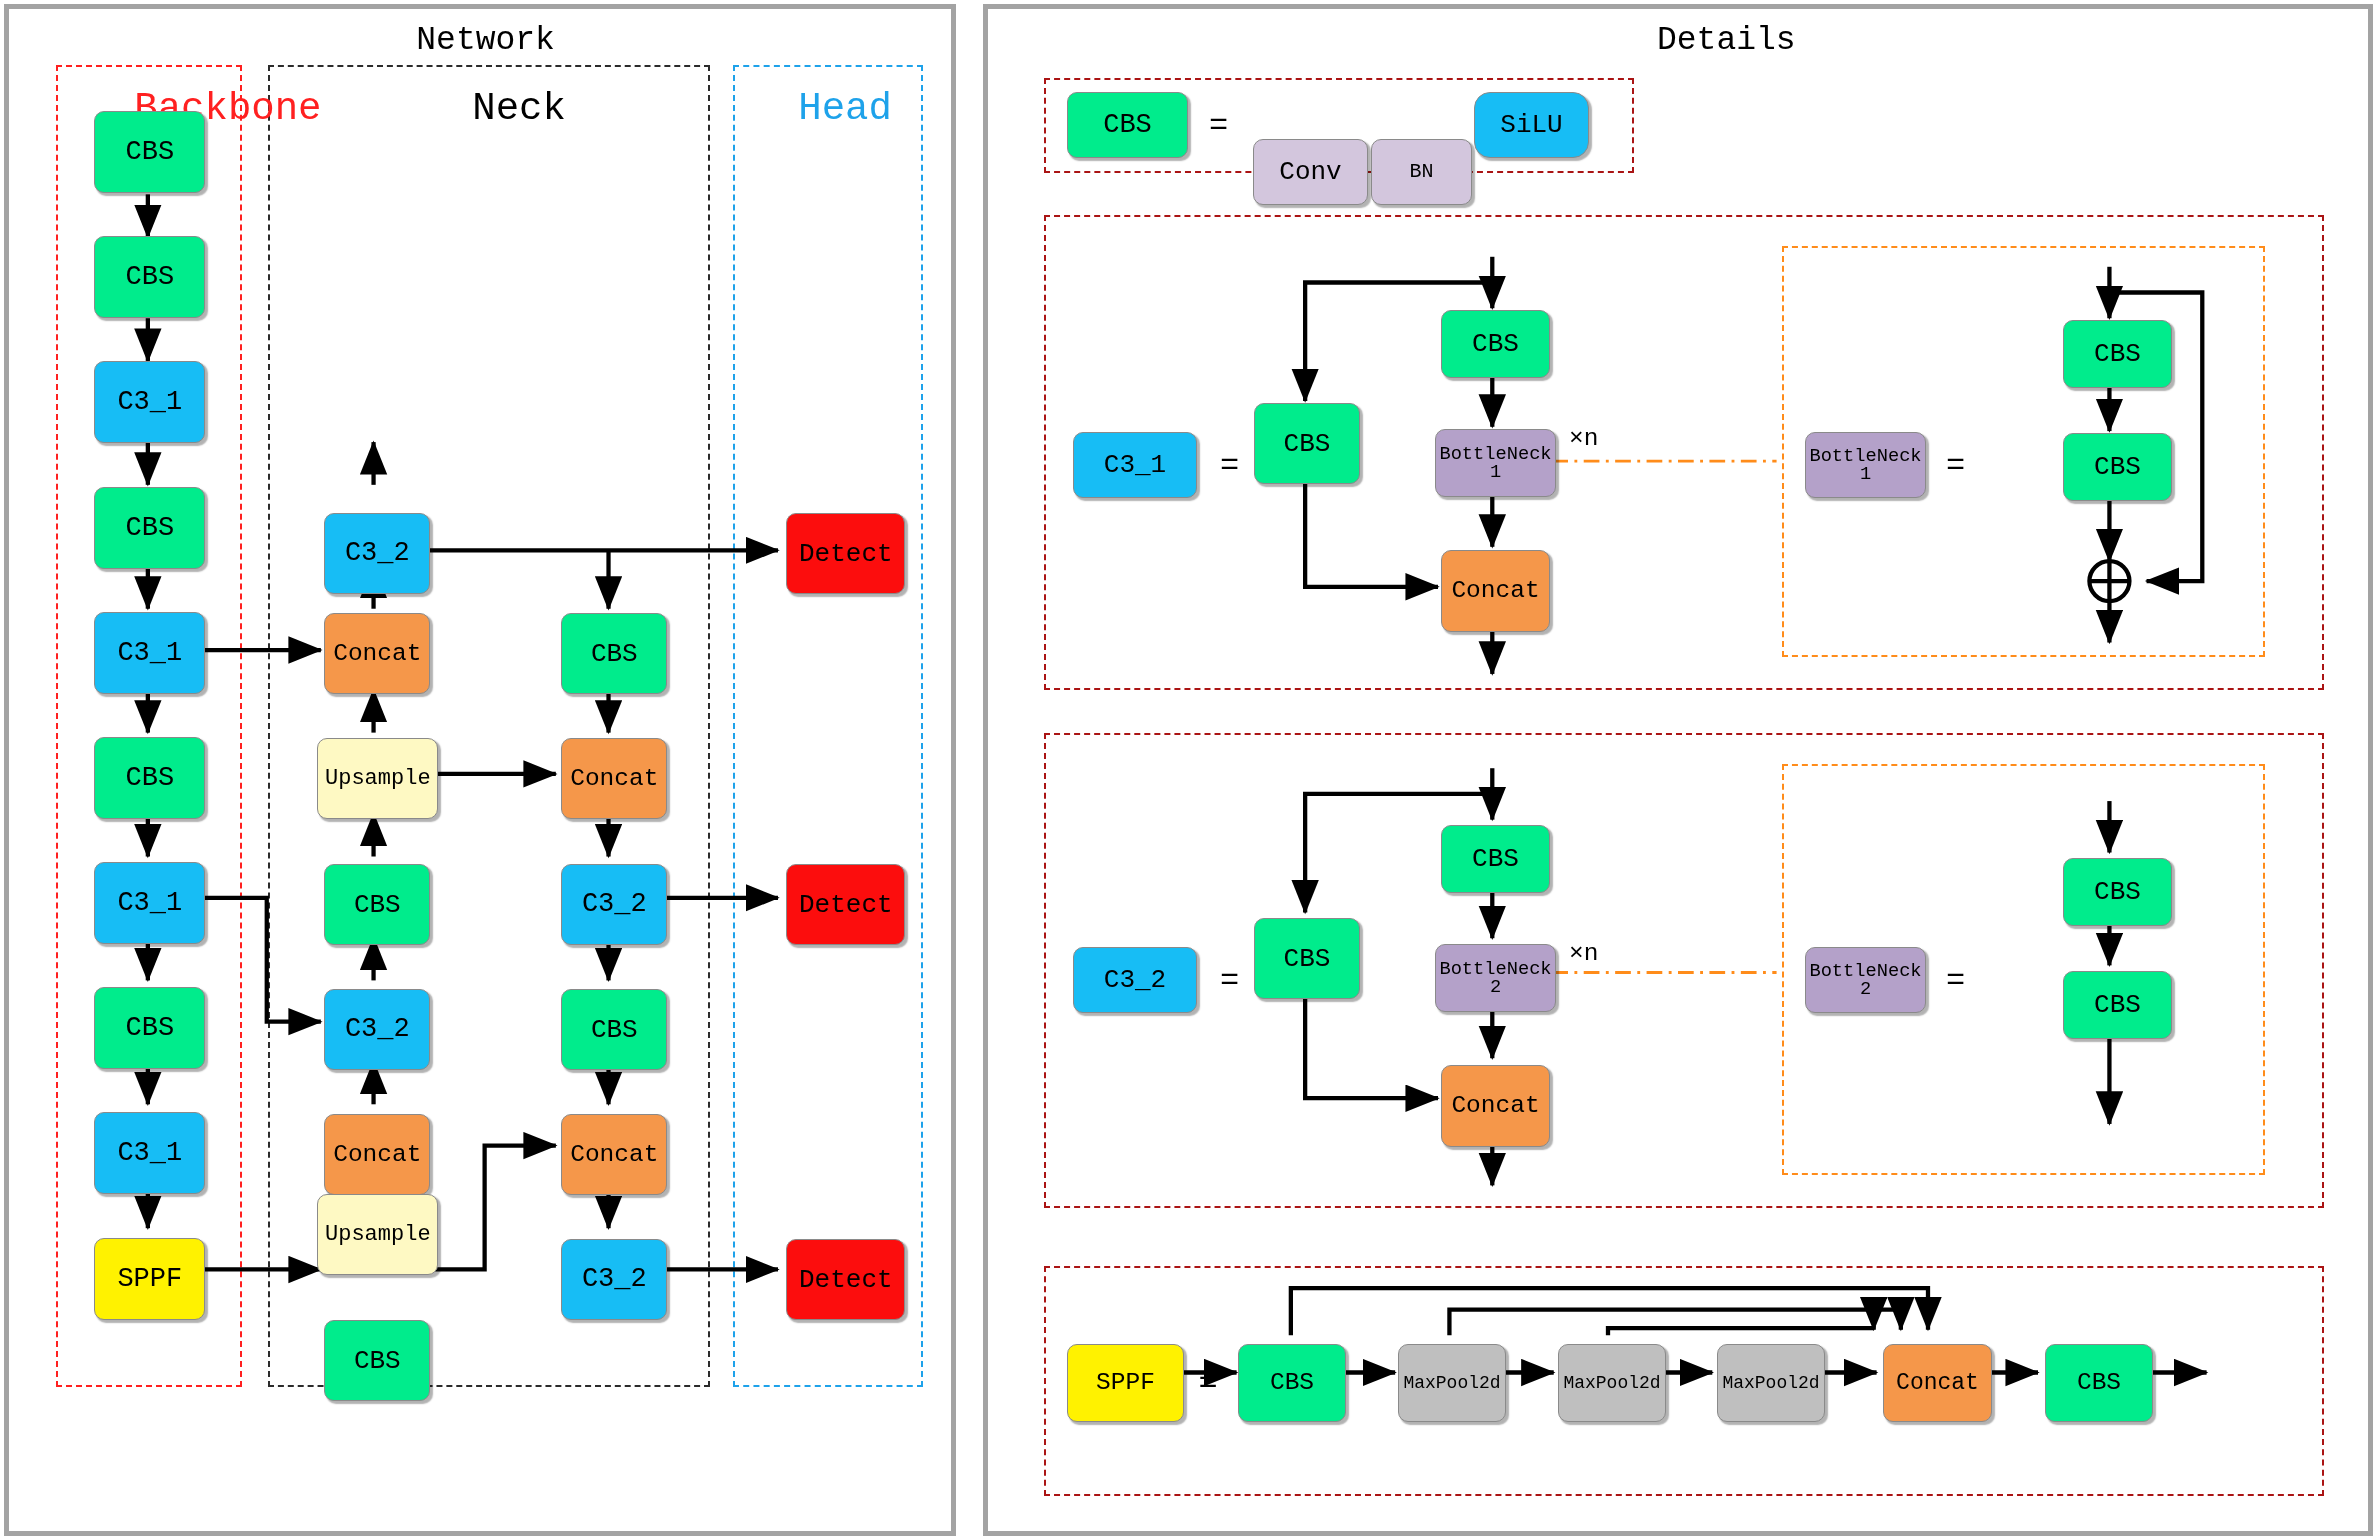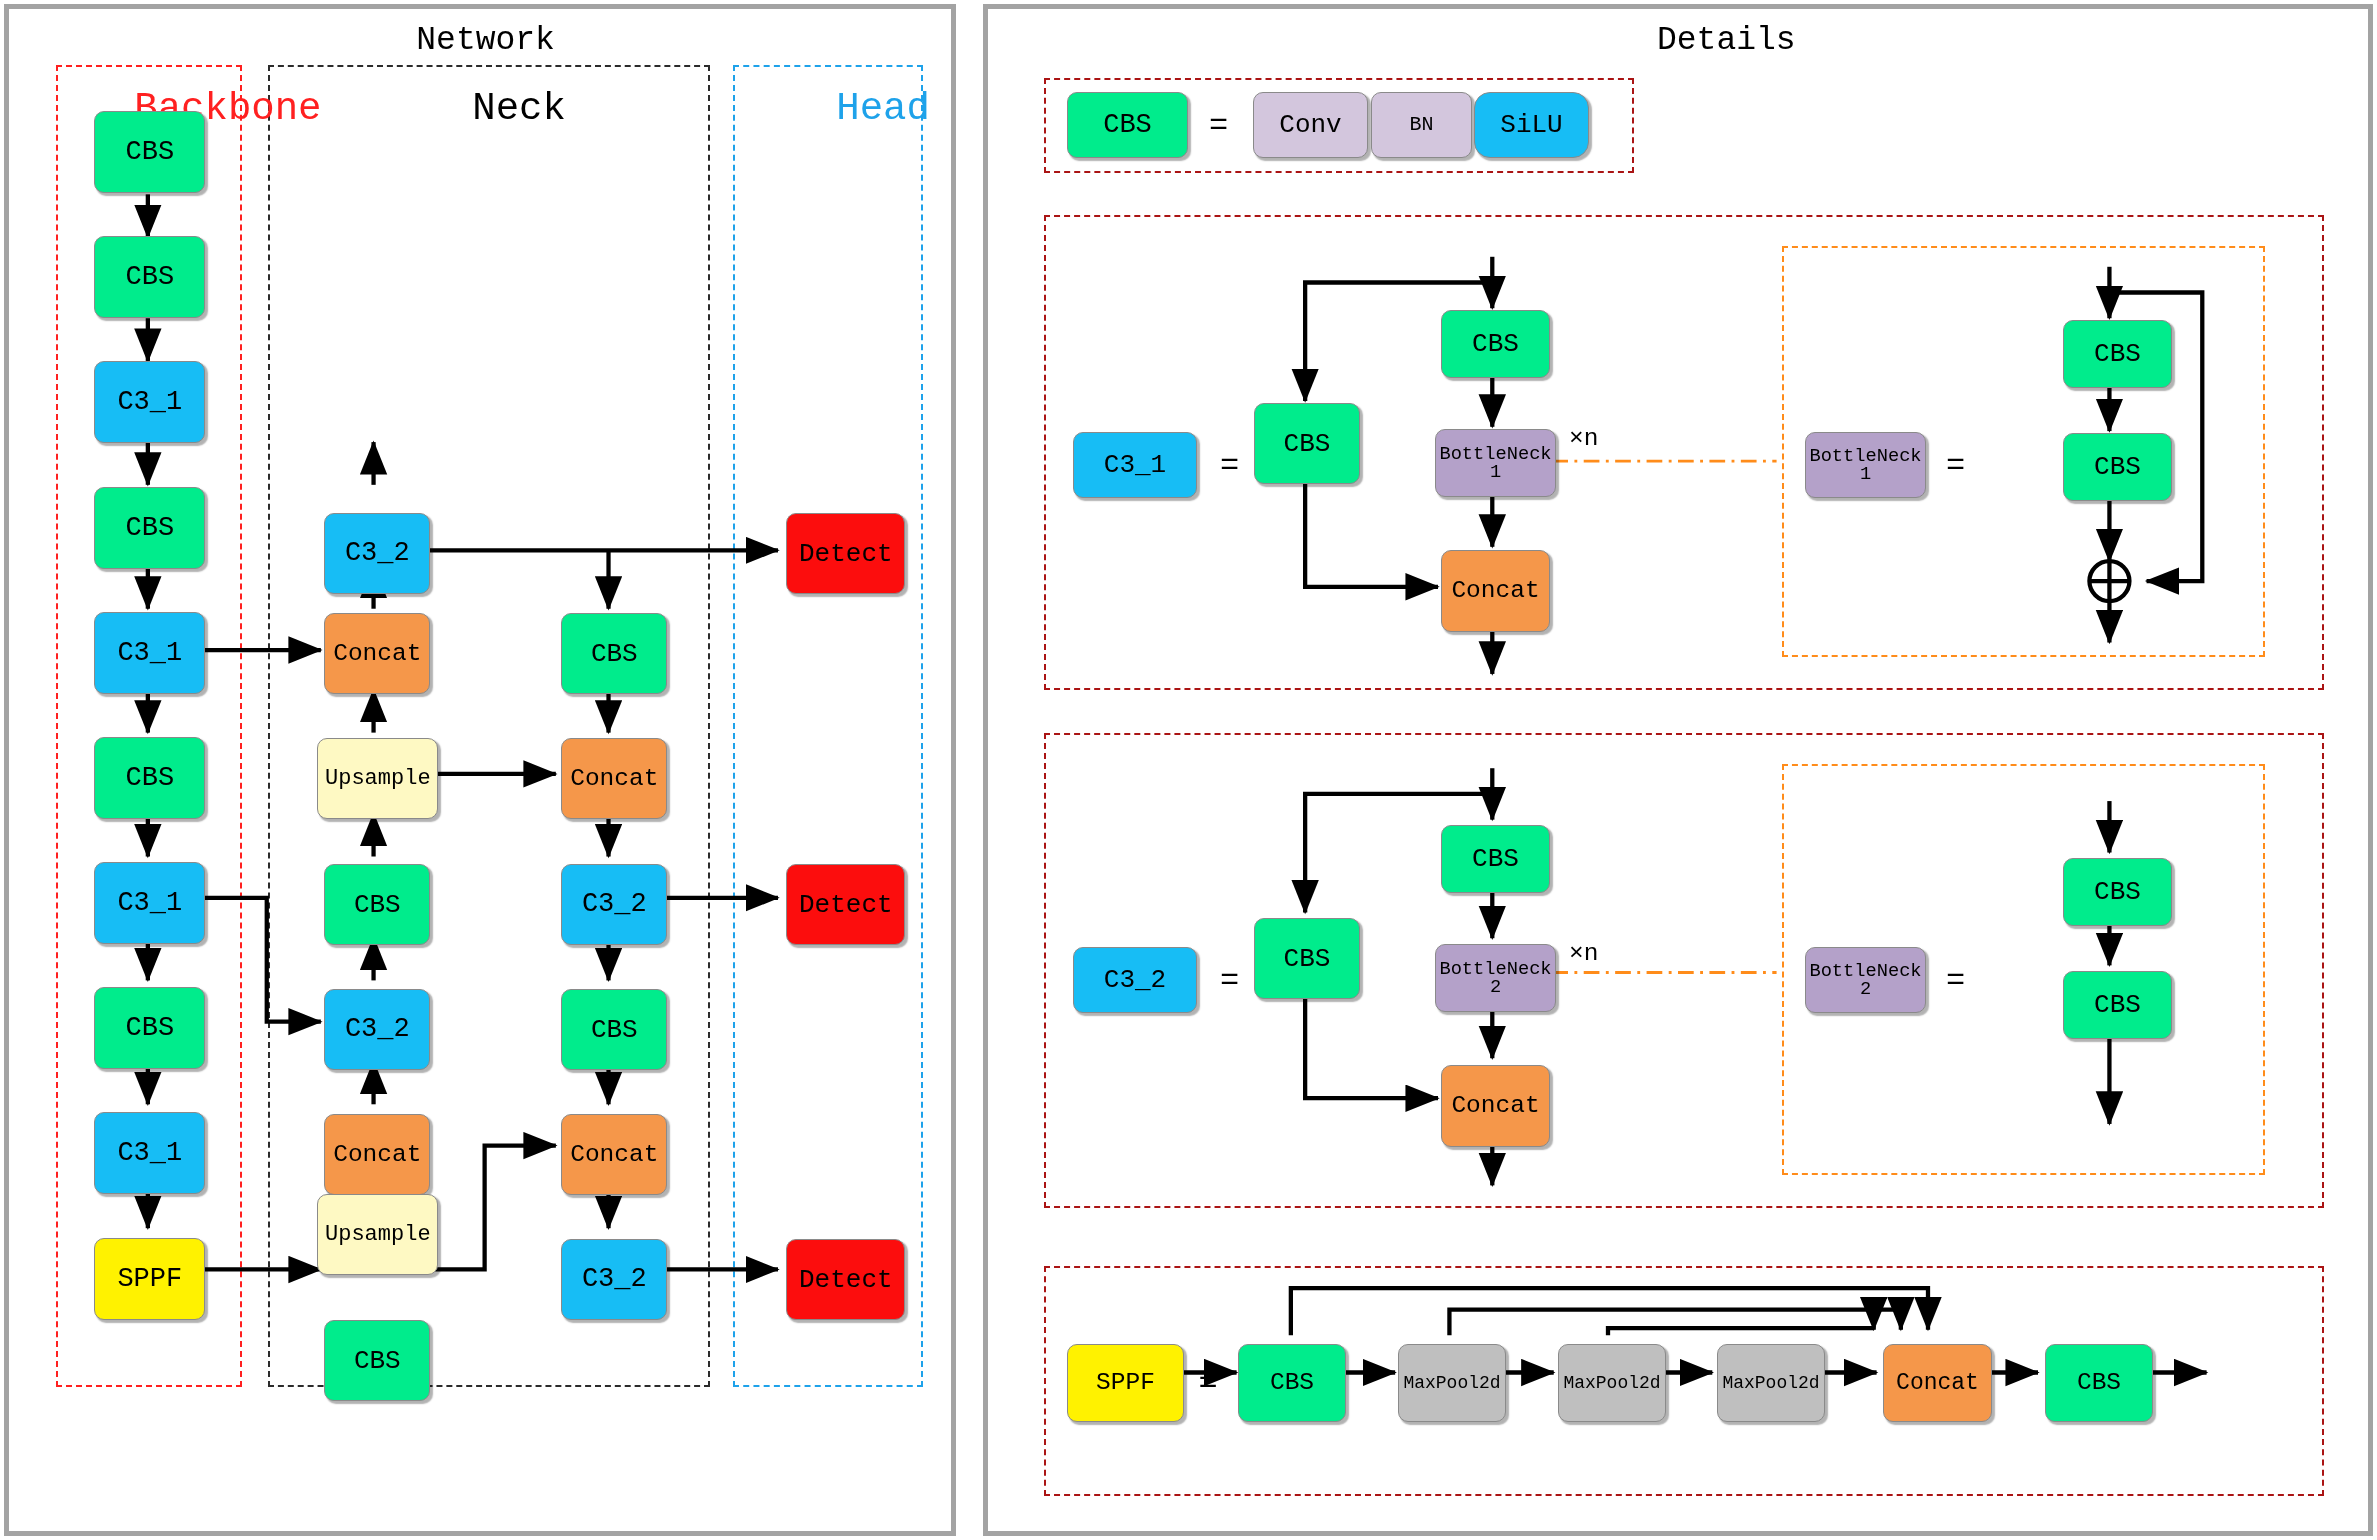--- a/index.html
+++ b/index.html
@@ -28,21 +28,21 @@
         border-radius:10px;display:flex;align-items:center;justify-content:center;
         color:#000;text-align:center;line-height:1;
         box-shadow:2.2px 2.2px 1.4px rgba(0,0,0,0.30);}
   .n-cbs{background:#00ec8c;}
   .n-c3{background:#17bdf5;}
   .n-concat{background:#f5974a;}
   .n-upsample{background:#fef9c3;}
   .n-sppf{background:#fff200;}
   .n-detect{background:#fc0d0d;}
   .n-bottleneck{background:#b4a1c9;}
-  .n-conv{background:#d3c6dd;}
+  .n-conv{background:#d3c6dd;margin-top:47px;}
   .n-silu{background:#17bdf5;border-radius:16px;}
   .n-maxpool{background:#bfbfbf;}
 
   .eq{position:absolute;font-size:32px;color:#000;display:flex;align-items:center;justify-content:center;}
   .xn{position:absolute;font-size:24.5px;color:#000;}
 
   svg.wires{position:absolute;left:0;top:0;width:100%;height:100%;pointer-events:none;overflow:visible;}
 </style>
 </head>
 <body>
@@ -51,21 +51,21 @@
 
   <div class="panel" id="panel-network">
     <div class="panel-title" style="left:407px;top:13px;">Network</div>
 
     <div class="group group-backbone" style="left:47px;top:56px;width:186px;height:1322px;"></div>
     <div class="group group-neck" style="left:259px;top:56px;width:442px;height:1322px;"></div>
     <div class="group group-head" style="left:724px;top:56px;width:190px;height:1322px;"></div>
 
     <div class="group-label lbl-backbone" style="left:79px;top:78px;">Backbone</div>
     <div class="group-label lbl-neck" style="left:417px;top:78px;">Neck</div>
-    <div class="group-label lbl-head" style="left:781px;top:78px;">Head</div>
+    <div class="group-label lbl-head" style="left:743px;top:78px;">Head</div>
 
     <svg class="wires" viewBox="0 0 1323 2129">
       <defs>
         <marker id="ah" markerWidth="9" markerHeight="9" refX="7.6" refY="3.2" orient="auto" markerUnits="strokeWidth">
           <path d="M0,0 L8,3.2 L0,6.4 z" fill="#000"></path>
         </marker>
       </defs>
       <g stroke="#000" stroke-width="6" fill="none" marker-end="url(#ah)">
 
         <path d="M195,256 L195,316"></path>

